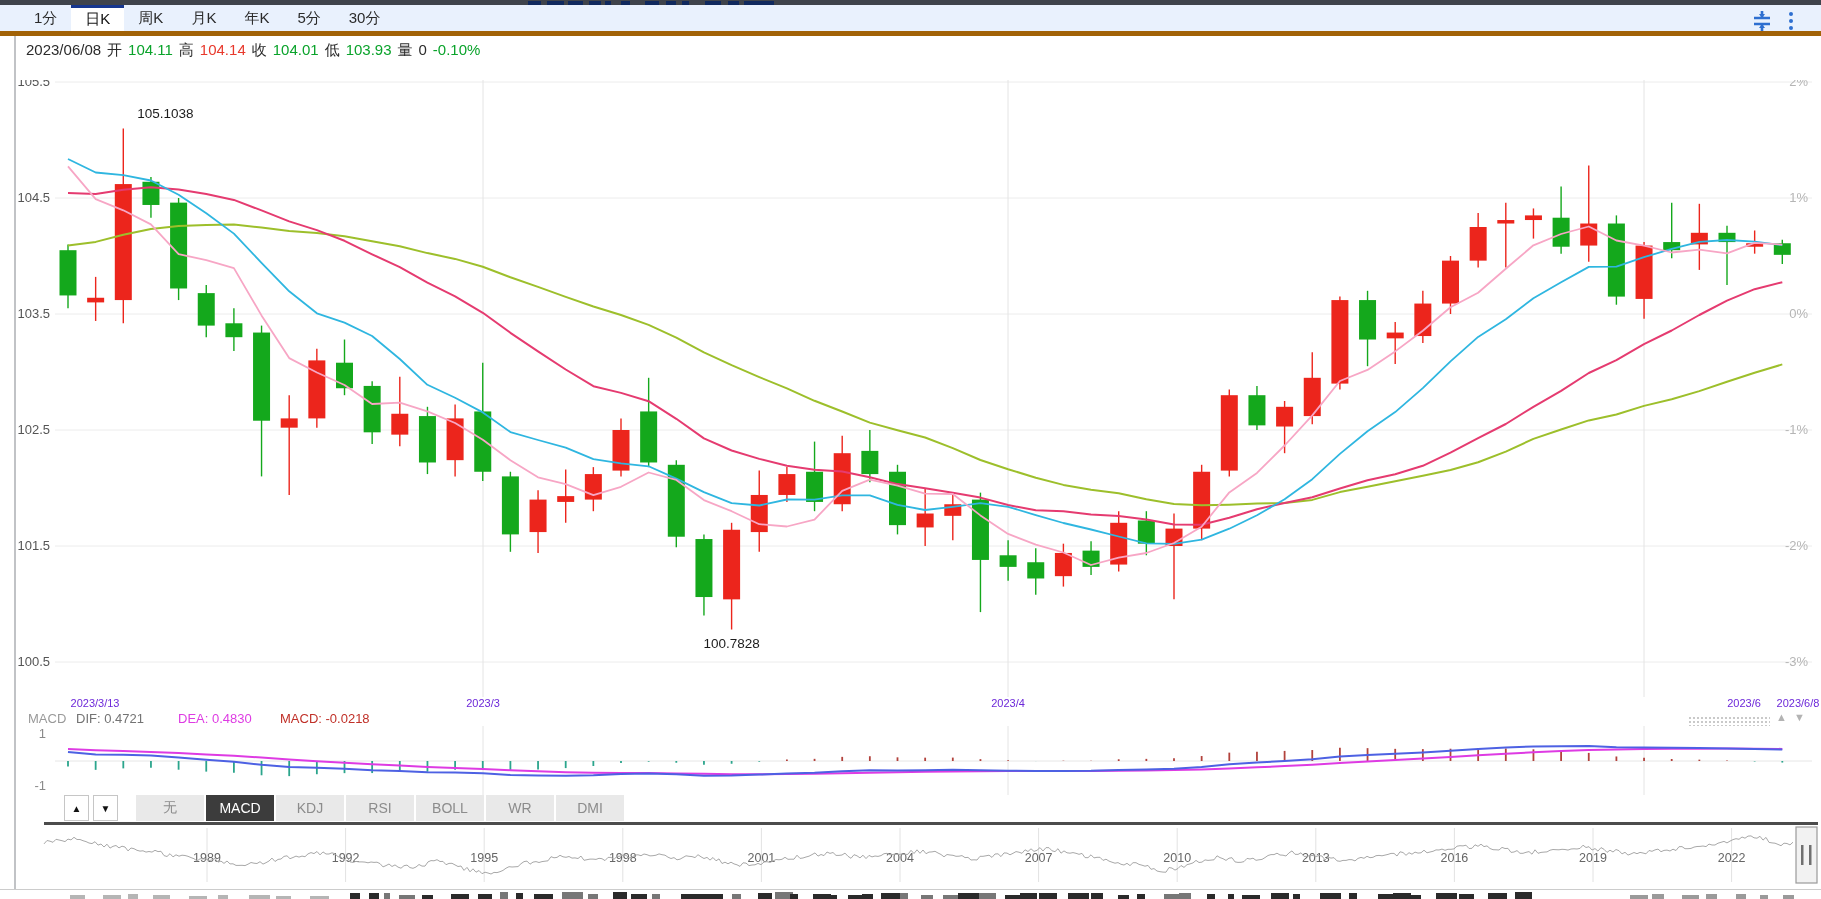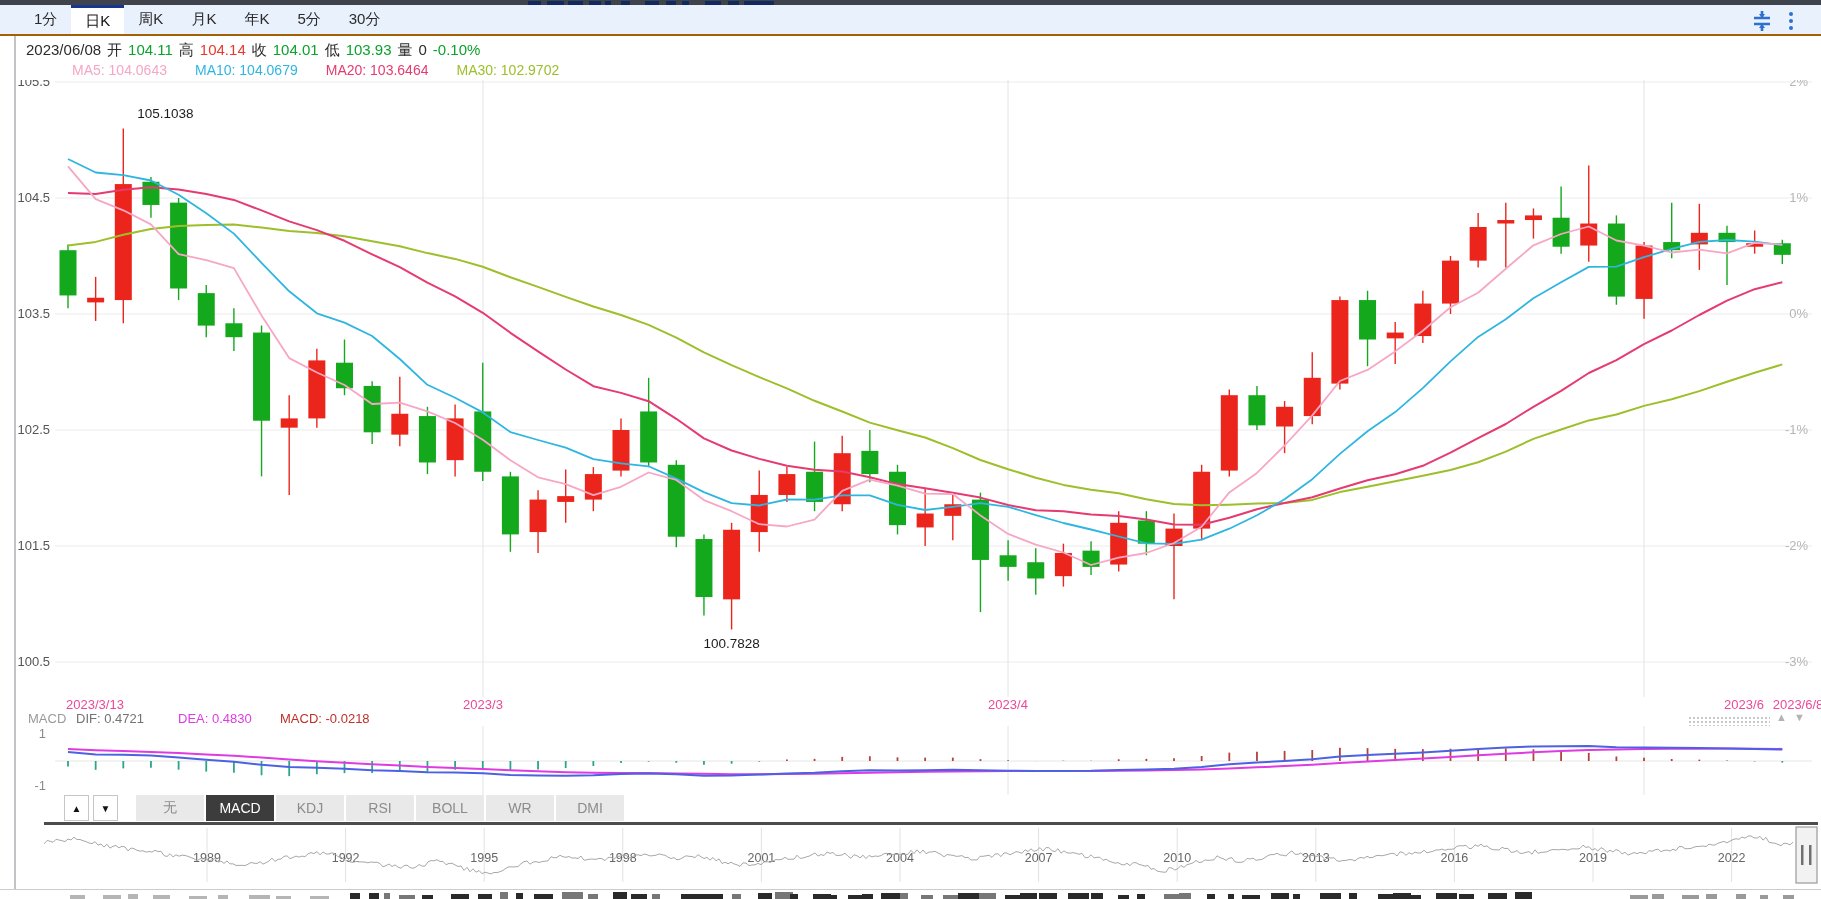--- a/index.html
+++ b/index.html
@@ -3,41 +3,41 @@
 <meta charset="utf-8">
 <style>
   html,body{margin:0;padding:0;background:#fff;}
   #app{position:relative;width:1821px;height:899px;background:#fff;overflow:hidden;
        font-family:"Liberation Sans","DejaVu Sans",sans-serif;}
   
   #topstrip{position:absolute;left:0;top:0;width:1821px;height:5px;background:#3f434b;}
   #topstrip .blob{position:absolute;top:1px;height:4px;background:#10295e;}
   
   #tabbar{position:absolute;left:0;top:5px;width:1821px;height:31px;background:#e9f1fd;
-          border-bottom:2px solid #a16207;display:flex;align-items:stretch;padding-left:20px;box-sizing:border-box;}
+          border-bottom:5px solid #a16207;display:flex;align-items:stretch;padding-left:20px;box-sizing:border-box;}
   .ptab{display:flex;align-items:center;justify-content:center;font-size:15px;color:#2b2b2b;
         padding:0 14px;cursor:pointer;}
   .ptab.active{background:#fff;border-top:3px solid #16368f;color:#111;}
   #topicons{position:absolute;right:28px;top:10px;display:flex;gap:16px;align-items:center;}
   .kebab{display:flex;flex-direction:column;gap:3px;}
   .kebab i{width:4px;height:4px;border-radius:50%;background:#2e6fd0;}
   
   #quotebar{position:absolute;left:26px;top:41px;height:20px;font-size:15px;color:#2b2b2b;white-space:nowrap;}
   #quotebar span{margin-right:6px;}
   
   #mabar{position:absolute;left:72px;top:62px;height:17px;font-size:14px;white-space:nowrap;}
   #mabar span{margin-right:28px;}
   
   #leftline{position:absolute;left:14px;top:36px;width:2px;height:853px;background:#8e9297;opacity:.55;}
   svg{position:absolute;left:0;display:block;}
   #mainchart{top:80px;}
   #macdchart{top:726px;}
   #navchart{top:826px;}
   
-  #dates{position:absolute;top:697px;left:0;width:1821px;height:16px;font-size:13px;color:#ec4899;}
+  #dates{position:absolute;top:697px;left:0;width:1821px;height:16px;font-size:11px;color:#6d28d9;}
   #dates span{position:absolute;transform:translateX(-50%);white-space:nowrap;}
   
   #macdhead{position:absolute;top:711px;left:0;width:1821px;height:15px;font-size:13px;}
   #macdhead span{position:absolute;white-space:nowrap;}
   #macd-dots{position:absolute;left:1688px;top:716px;width:82px;height:10px;
      background-image:radial-gradient(#c9c9c9 1px,transparent 1.2px);background-size:4px 4px;cursor:pointer;}
   
   #indbar{position:absolute;left:64px;top:795px;height:26px;display:flex;gap:4px;align-items:center;}
   .arrbtn{width:23px;height:24px;background:#fff;border:1px solid #c6c6c6;font-size:10px;color:#111;
           display:flex;align-items:center;justify-content:center;cursor:pointer;}
@@ -90,21 +90,20 @@
       <path d="M8 18 L11 14 L14 18 Z" fill="#2e6fd0"></path>
     </svg>
     <span class="kebab">
         <i></i>
         <i></i>
         <i></i>
       </span>
   </div>
 
   <div id="quotebar"><span style="color: rgb(43, 43, 43);">2023/06/08</span><span style="color: rgb(43, 43, 43);">开</span><span style="color: rgb(10, 163, 43);">104.11</span><span style="color: rgb(43, 43, 43);">高</span><span style="color: rgb(232, 57, 44);">104.14</span><span style="color: rgb(43, 43, 43);">收</span><span style="color: rgb(10, 163, 43);">104.01</span><span style="color: rgb(43, 43, 43);">低</span><span style="color: rgb(10, 163, 43);">103.93</span><span style="color: rgb(43, 43, 43);">量</span><span style="color: rgb(43, 43, 43);">0</span><span style="color: rgb(10, 163, 43);">-0.10%</span></div>
-  <div id="mabar"><span style="color: rgb(247, 166, 197);">MA5: 104.0643</span><span style="color: rgb(47, 182, 224);">MA10: 104.0679</span><span style="color: rgb(229, 59, 112);">MA20: 103.6464</span><span style="color: rgb(157, 191, 43);">MA30: 102.9702</span></div>
   <div id="leftline"></div>
 
   <svg id="mainchart" width="1821" height="617">
       <line x1="55" y1="2" x2="1812" y2="2" stroke="#ececec" stroke-width="1"></line>
       <text x="50" y="6" text-anchor="end" font-size="13" fill="#555555">105.5</text>
       <text x="1808" y="6" text-anchor="end" font-size="13" fill="#b5b5b5">2%</text>
       <line x1="55" y1="118" x2="1812" y2="118" stroke="#ececec" stroke-width="1"></line>
       <text x="50" y="122" text-anchor="end" font-size="13" fill="#555555">104.5</text>
       <text x="1808" y="122" text-anchor="end" font-size="13" fill="#b5b5b5">1%</text>
       <line x1="55" y1="234" x2="1812" y2="234" stroke="#ececec" stroke-width="1"></line>

